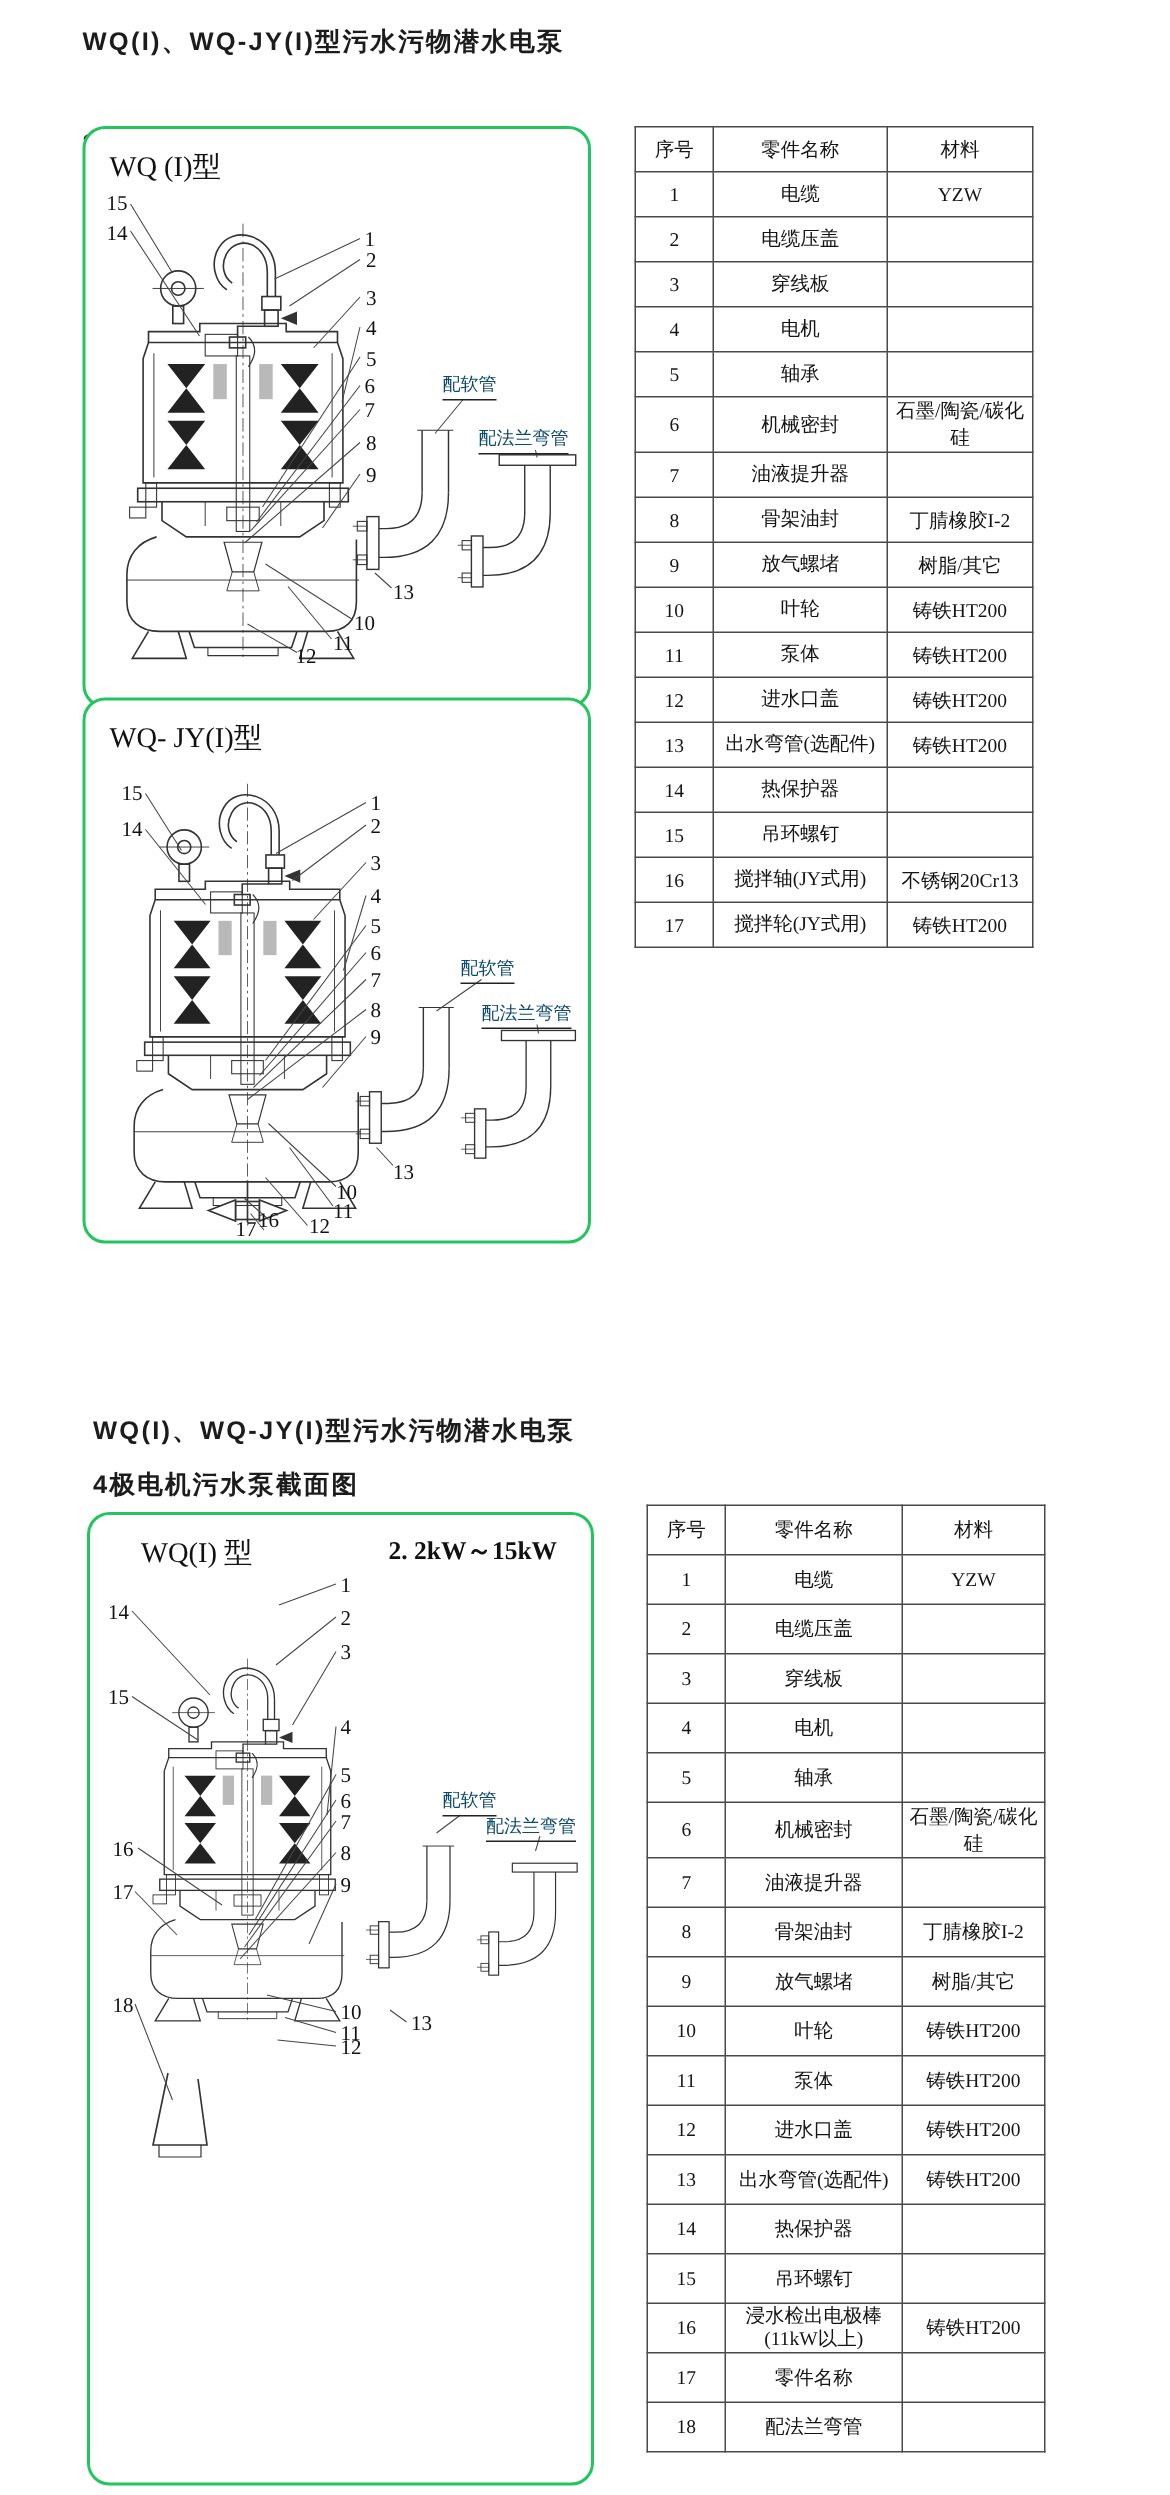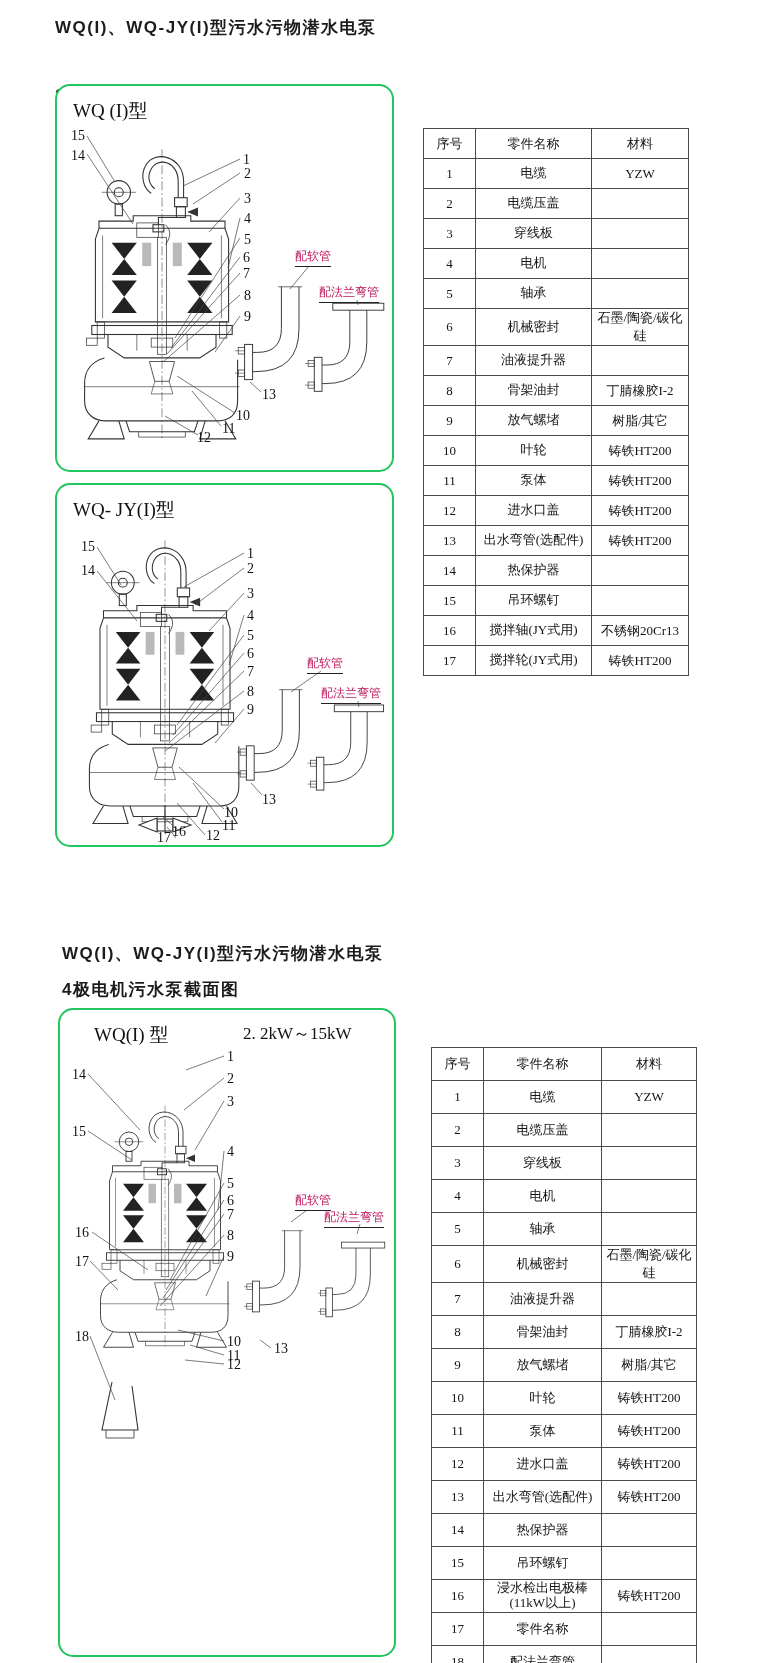--- a/index.html
+++ b/index.html
@@ -2,26 +2,26 @@
 <html><head>
 <meta charset="utf-8">
 <style>
   html,body{margin:0;padding:0;background:#fff;}
   #page{position:relative;width:780px;height:1663px;background:#ffffff;overflow:hidden;
         font-family:"Liberation Sans",sans-serif;color:#111;}
   .sec-title{position:absolute;font-weight:bold;font-size:17px;letter-spacing:1.5px;color:#1c1c1c;white-space:nowrap;text-align:center;}
   .diagram-box{position:absolute;border:2px solid #22c55e;border-radius:15px;background:#fff;}
   .box-title{position:absolute;font-family:"Liberation Serif","DejaVu Serif",serif;font-size:19px;color:#111;white-space:nowrap;}
   .power-range{position:absolute;font-family:"Liberation Serif","DejaVu Serif",serif;font-size:17px;color:#111;white-space:nowrap;}
-  .pipe-label{position:absolute;font-family:"Liberation Serif","DejaVu Serif",serif;font-size:12px;color:#be185d;
+  .pipe-label{position:absolute;font-family:"Liberation Serif","DejaVu Serif",serif;font-size:12px;color:#0c4a6e;
               border-bottom:1px solid #222;padding-bottom:1px;white-space:nowrap;}
   svg.art{position:absolute;left:0;top:0;}
   svg .callout{font-family:"Liberation Serif","DejaVu Serif",serif;font-size:14px;fill:#111;}
   table.parts{position:absolute;border-collapse:collapse;background:#fff;
-              font-family:"Liberation Serif","DejaVu Serif",serif;font-size:13px;color:#141414;margin-top:44px;}
+              font-family:"Liberation Serif","DejaVu Serif",serif;font-size:13px;color:#141414;}
   table.parts td{border:1px solid #4a4a4a;text-align:center;vertical-align:middle;padding:0 3px;}
   #table1 tr{height:30px;}
   #table2 tr{height:33px;}
   td.c-name{white-space:pre-line;line-height:1.15;}
 </style>
 </head>
 <body>
 
 <svg width="0" height="0" style="position:absolute" aria-hidden="true">
   <defs>
@@ -148,21 +148,21 @@
         <text class="callout" x="165" y="347">11</text>
         <text class="callout" x="140" y="356">12</text>
         <text class="callout" x="14" y="54">15</text>
         <text class="callout" x="14" y="74">14</text>
       </g>
     </svg>
     <span class="pipe-label" style="left:238px;top:162px;">配软管</span>
     <span class="pipe-label" style="left:262px;top:198px;">配法兰弯管</span>
   </div>
 
-  <div class="diagram-box" style="left:55px;top:483px;width:335px;height:360px;">
+  <div class="diagram-box" style="left:55px;top:465px;width:335px;height:360px;">
     <div class="box-title" style="left:16px;top:12px;">WQ- JY(I)型</div>
     <svg class="art" width="335" height="360" viewBox="0 0 335 360">
       <use href="#sym-pump" x="18" y="52" width="180" height="290"></use>
       <g fill="none" stroke="#333" stroke-width="1.1">
         <line x1="108" y1="320" x2="108" y2="348"></line>
         <rect x="100" y="334" width="16" height="12"></rect>
         <path d="M82,340 L100,333 L100,347 Z" fill="#fff"></path>
         <path d="M134,340 L116,333 L116,347 Z" fill="#fff"></path>
       </g>
       <use href="#sym-elbow-hose" x="180" y="200" width="78" height="117"></use>
@@ -312,21 +312,21 @@
         <td class="c-mat">铸铁HT200</td>
       </tr>
       </tbody>
   </table>
 
   <div class="sec-title" style="left:62px;top:942px;">WQ(I)、WQ-JY(I)型污水污物潜水电泵</div>
   <div class="sec-title" style="left:62px;top:978px;">4极电机污水泵截面图</div>
 
   <div class="diagram-box" style="left:58px;top:1008px;width:334px;height:645px;text-align:center;">
     <div class="box-title" style="left:34px;top:12px;">WQ(I) 型</div>
-    <div class="power-range" style="left:183px;top:12px;">2. 2kW～15kW</div>
+    <div class="power-range" style="left:199px;top:12px;font-weight:bold;">2. 2kW～15kW</div>
     <svg class="art" width="334" height="645" viewBox="0 0 334 645">
       <use href="#sym-pump" x="30" y="34" width="150" height="365"></use>
       <g fill="none" stroke="#333" stroke-width="1.1">
         <path d="M52,372 L42,420 L78,420 L72,376"></path>
         <path d="M46,420 L46,428 L74,428 L74,420" stroke-width="0.8"></path>
       </g>
       <use href="#sym-elbow-hose" x="184" y="205" width="70" height="128"></use>
       <use href="#sym-elbow-flange" x="258" y="215" width="72" height="122"></use>
       <g stroke="#444" stroke-width="0.7">
         <line x1="164" y1="46" x2="126" y2="60"></line>

